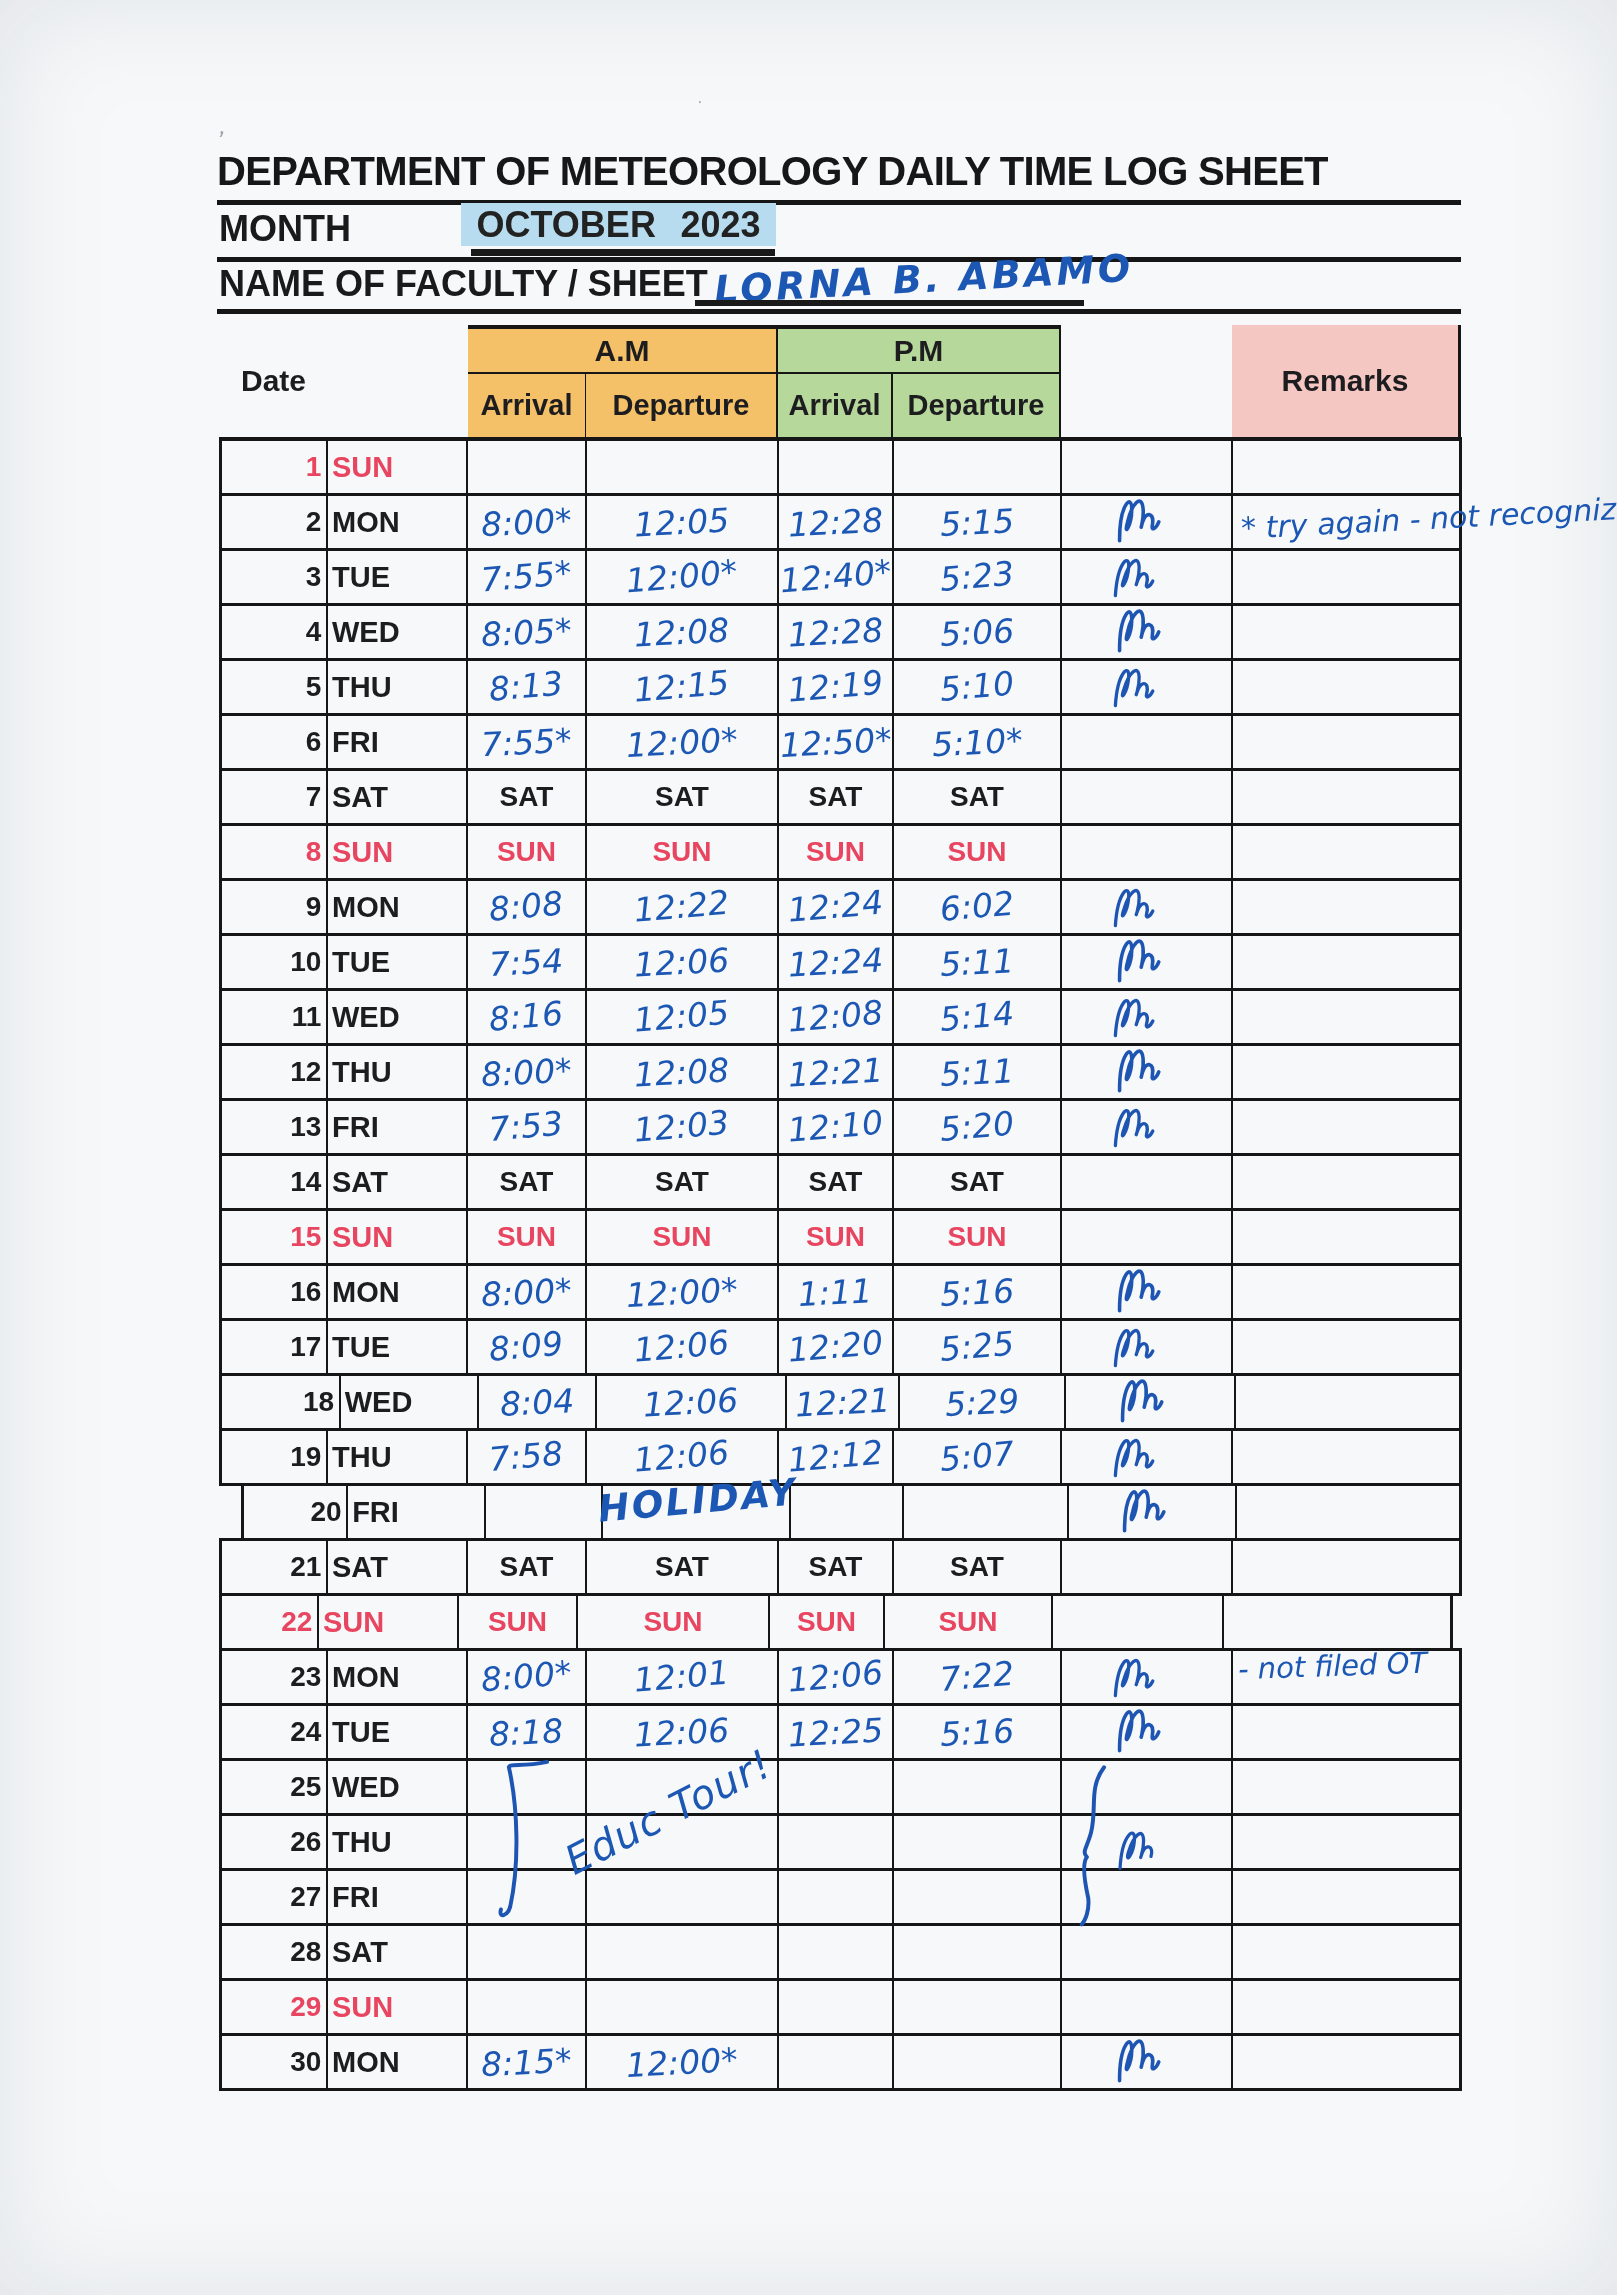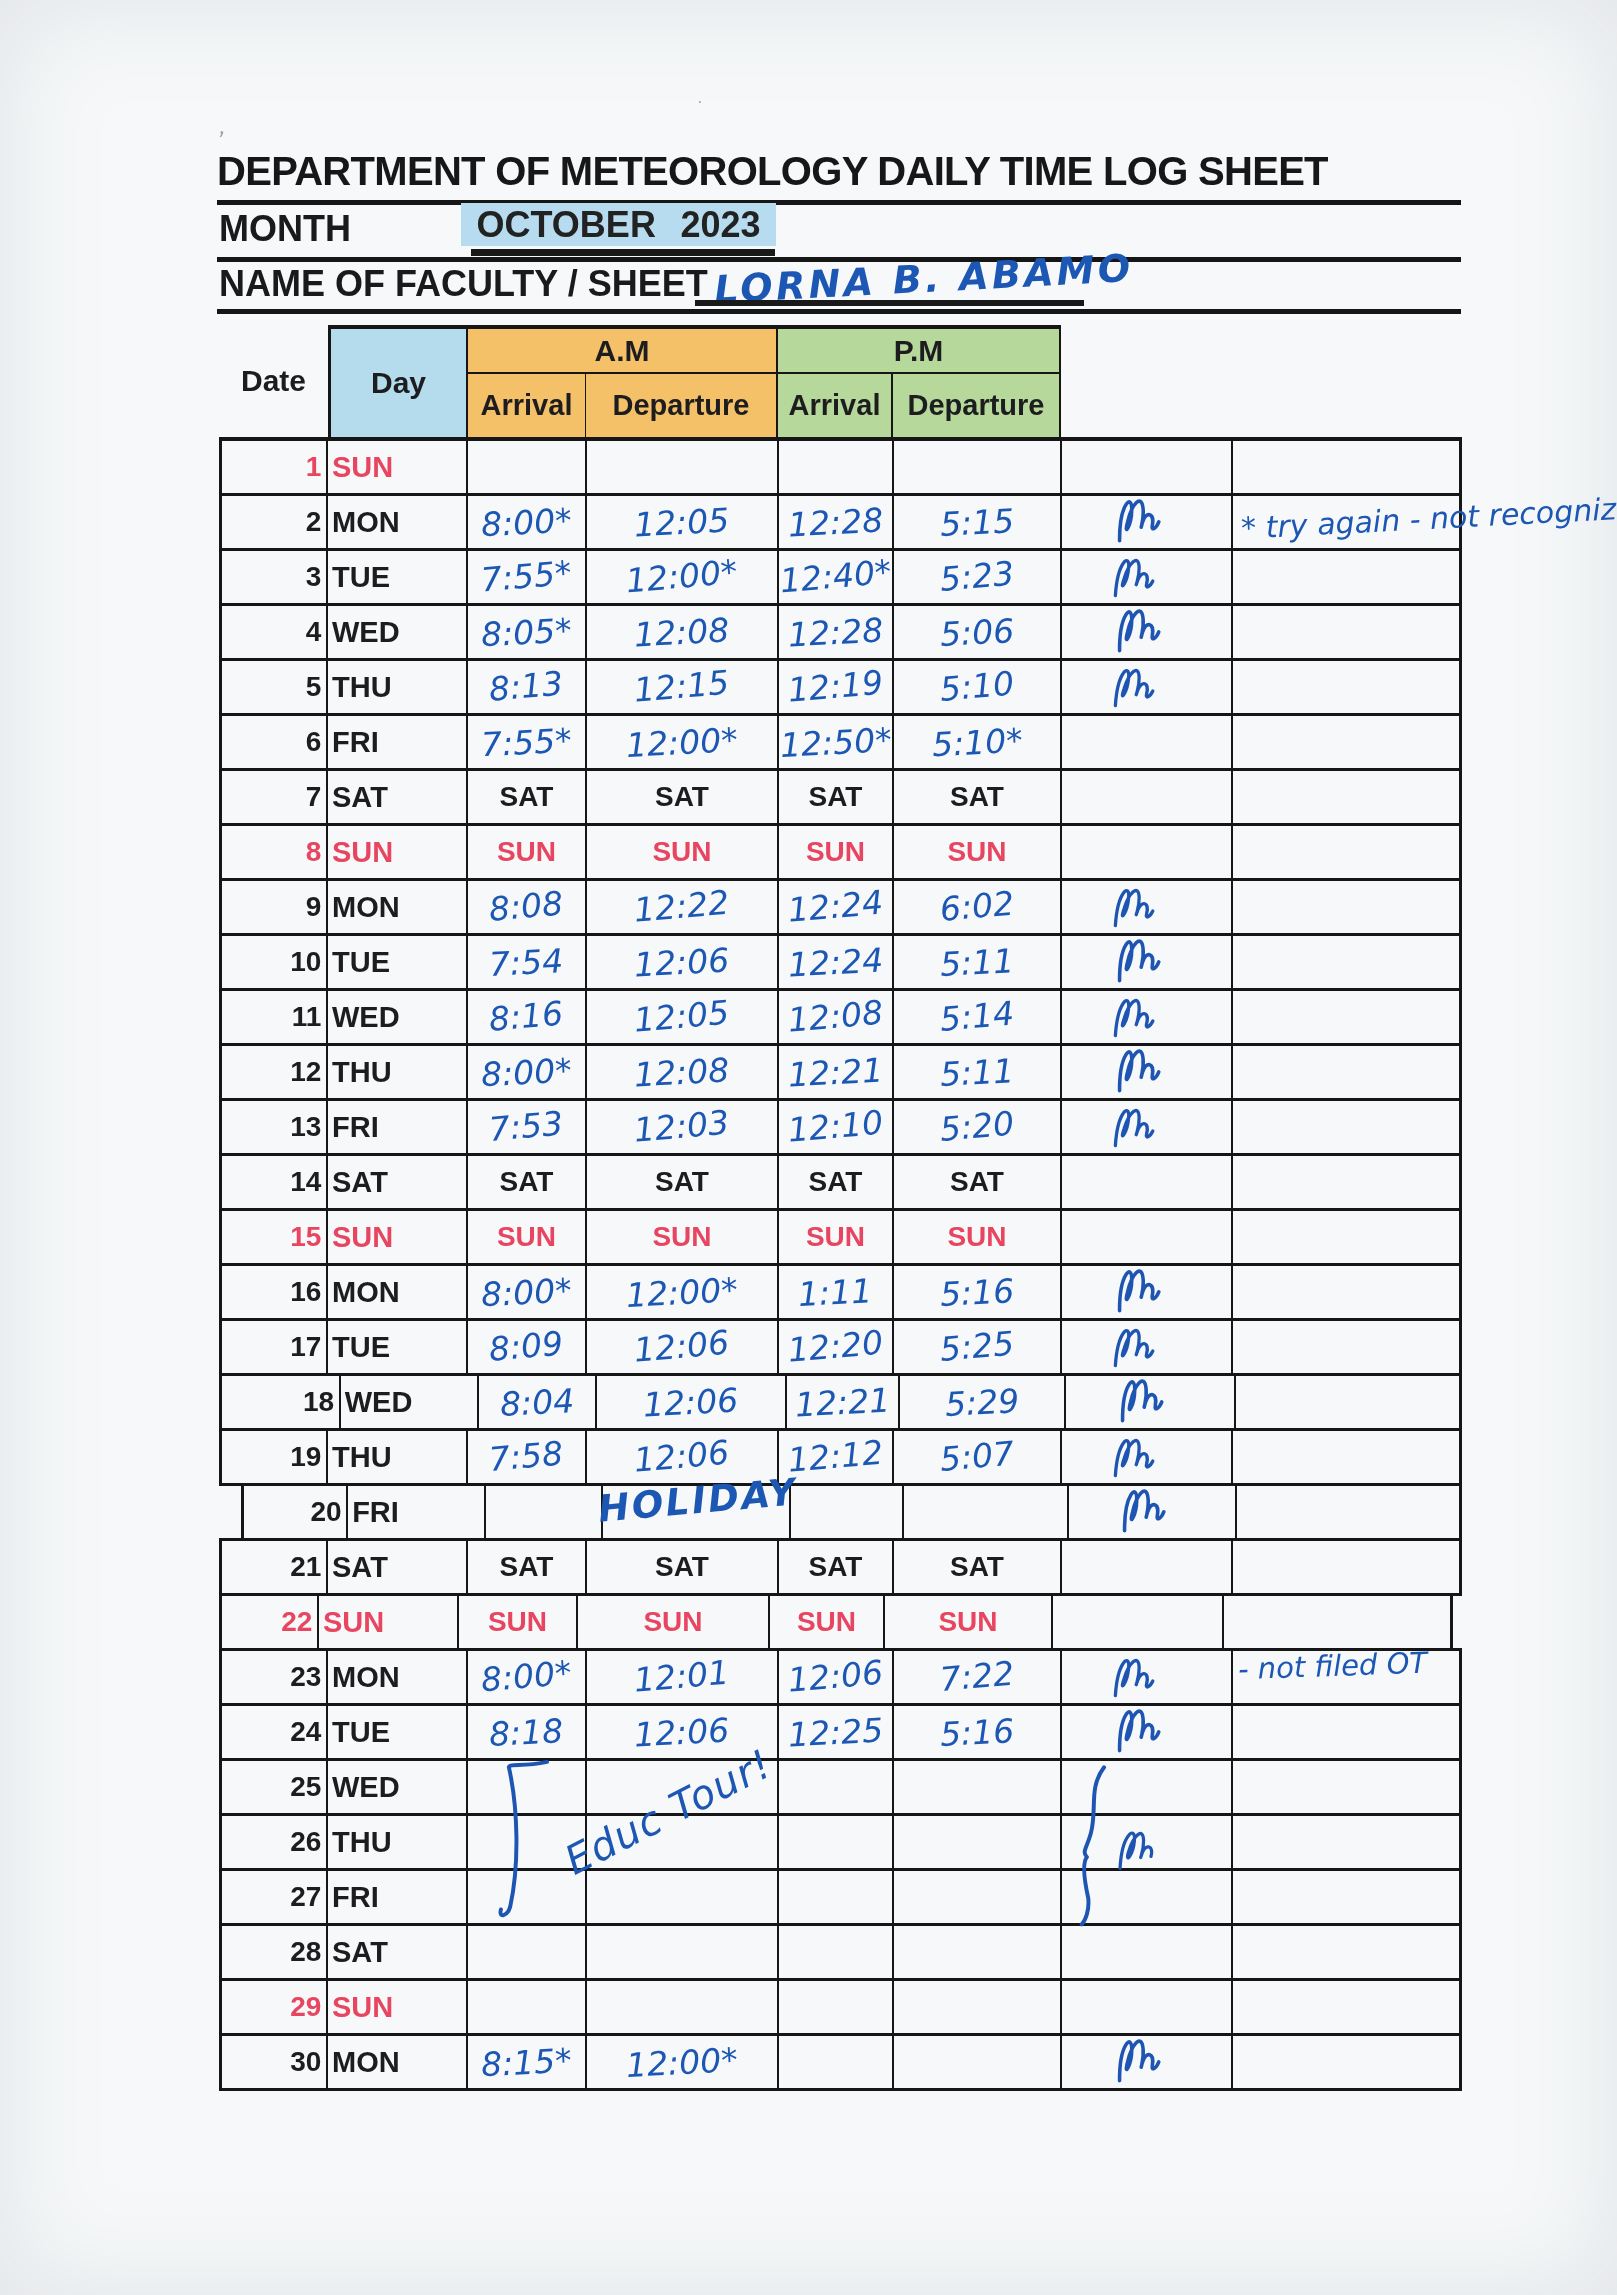--- a/index.html
+++ b/index.html
@@ -60,27 +60,27 @@
 
   <div class="lbl" style="top:263px;">NAME OF FACULTY / SHEET</div>
   <div class="name-hw hw">LORNA  B. ABAMO</div>
   <div class="name-underline"></div>
   <div class="rule" style="top:309px;height:4.6px;"></div>
 
   <div class="table-wrap">
 
     <div class="thead">
       <div class="hc" style="left:0;top:0;width:109px;height:112px;">Date</div>
-      <div class="hc" style="left:109px;top:0;width:140px;height:112px;background:#b5dcec;border-top-width:4px;border-left-width:3.3px;border-right-width:2.6px;">Day</div>
       <div class="hc" style="left:249px;top:0;width:310px;height:49px;background:#f4c169;border-top-width:4px;border-right-width:2.6px;border-bottom-width:2.6px;">A.M</div>
       <div class="hc" style="left:249px;top:49px;width:119px;height:63px;background:#f4c169;border-right-width:2.6px;font-size:29px;">Arrival</div>
       <div class="hc" style="left:367px;top:49px;width:192px;height:63px;background:#f4c169;border-right-width:2.6px;font-size:29px;">Departure</div>
       <div class="hc" style="left:559px;top:0;width:283px;height:49px;background:#b6d89b;border-top-width:4px;border-right-width:2.6px;border-bottom-width:2.6px;">P.M</div>
       <div class="hc" style="left:559px;top:49px;width:115px;height:63px;background:#b6d89b;border-right-width:2.6px;font-size:29px;">Arrival</div>
       <div class="hc" style="left:674px;top:49px;width:168px;height:63px;background:#b6d89b;border-right-width:2.6px;font-size:29px;">Departure</div>
+      <div class="hc" style="left:1013px;top:0;width:229px;height:112px;background:#f5c7c2;border-right-width:3.3px;">Remarks</div>
     </div>
 
     <div class="rows" id="rows">
         <div class="row">
           <div class="cell c-date" style="width: 109px;">
             <span class="date-num red">1</span>
           </div>
           <div class="cell c-day" style="width: 140px;">
             <span class="day-name red">SUN</span>
           </div>

